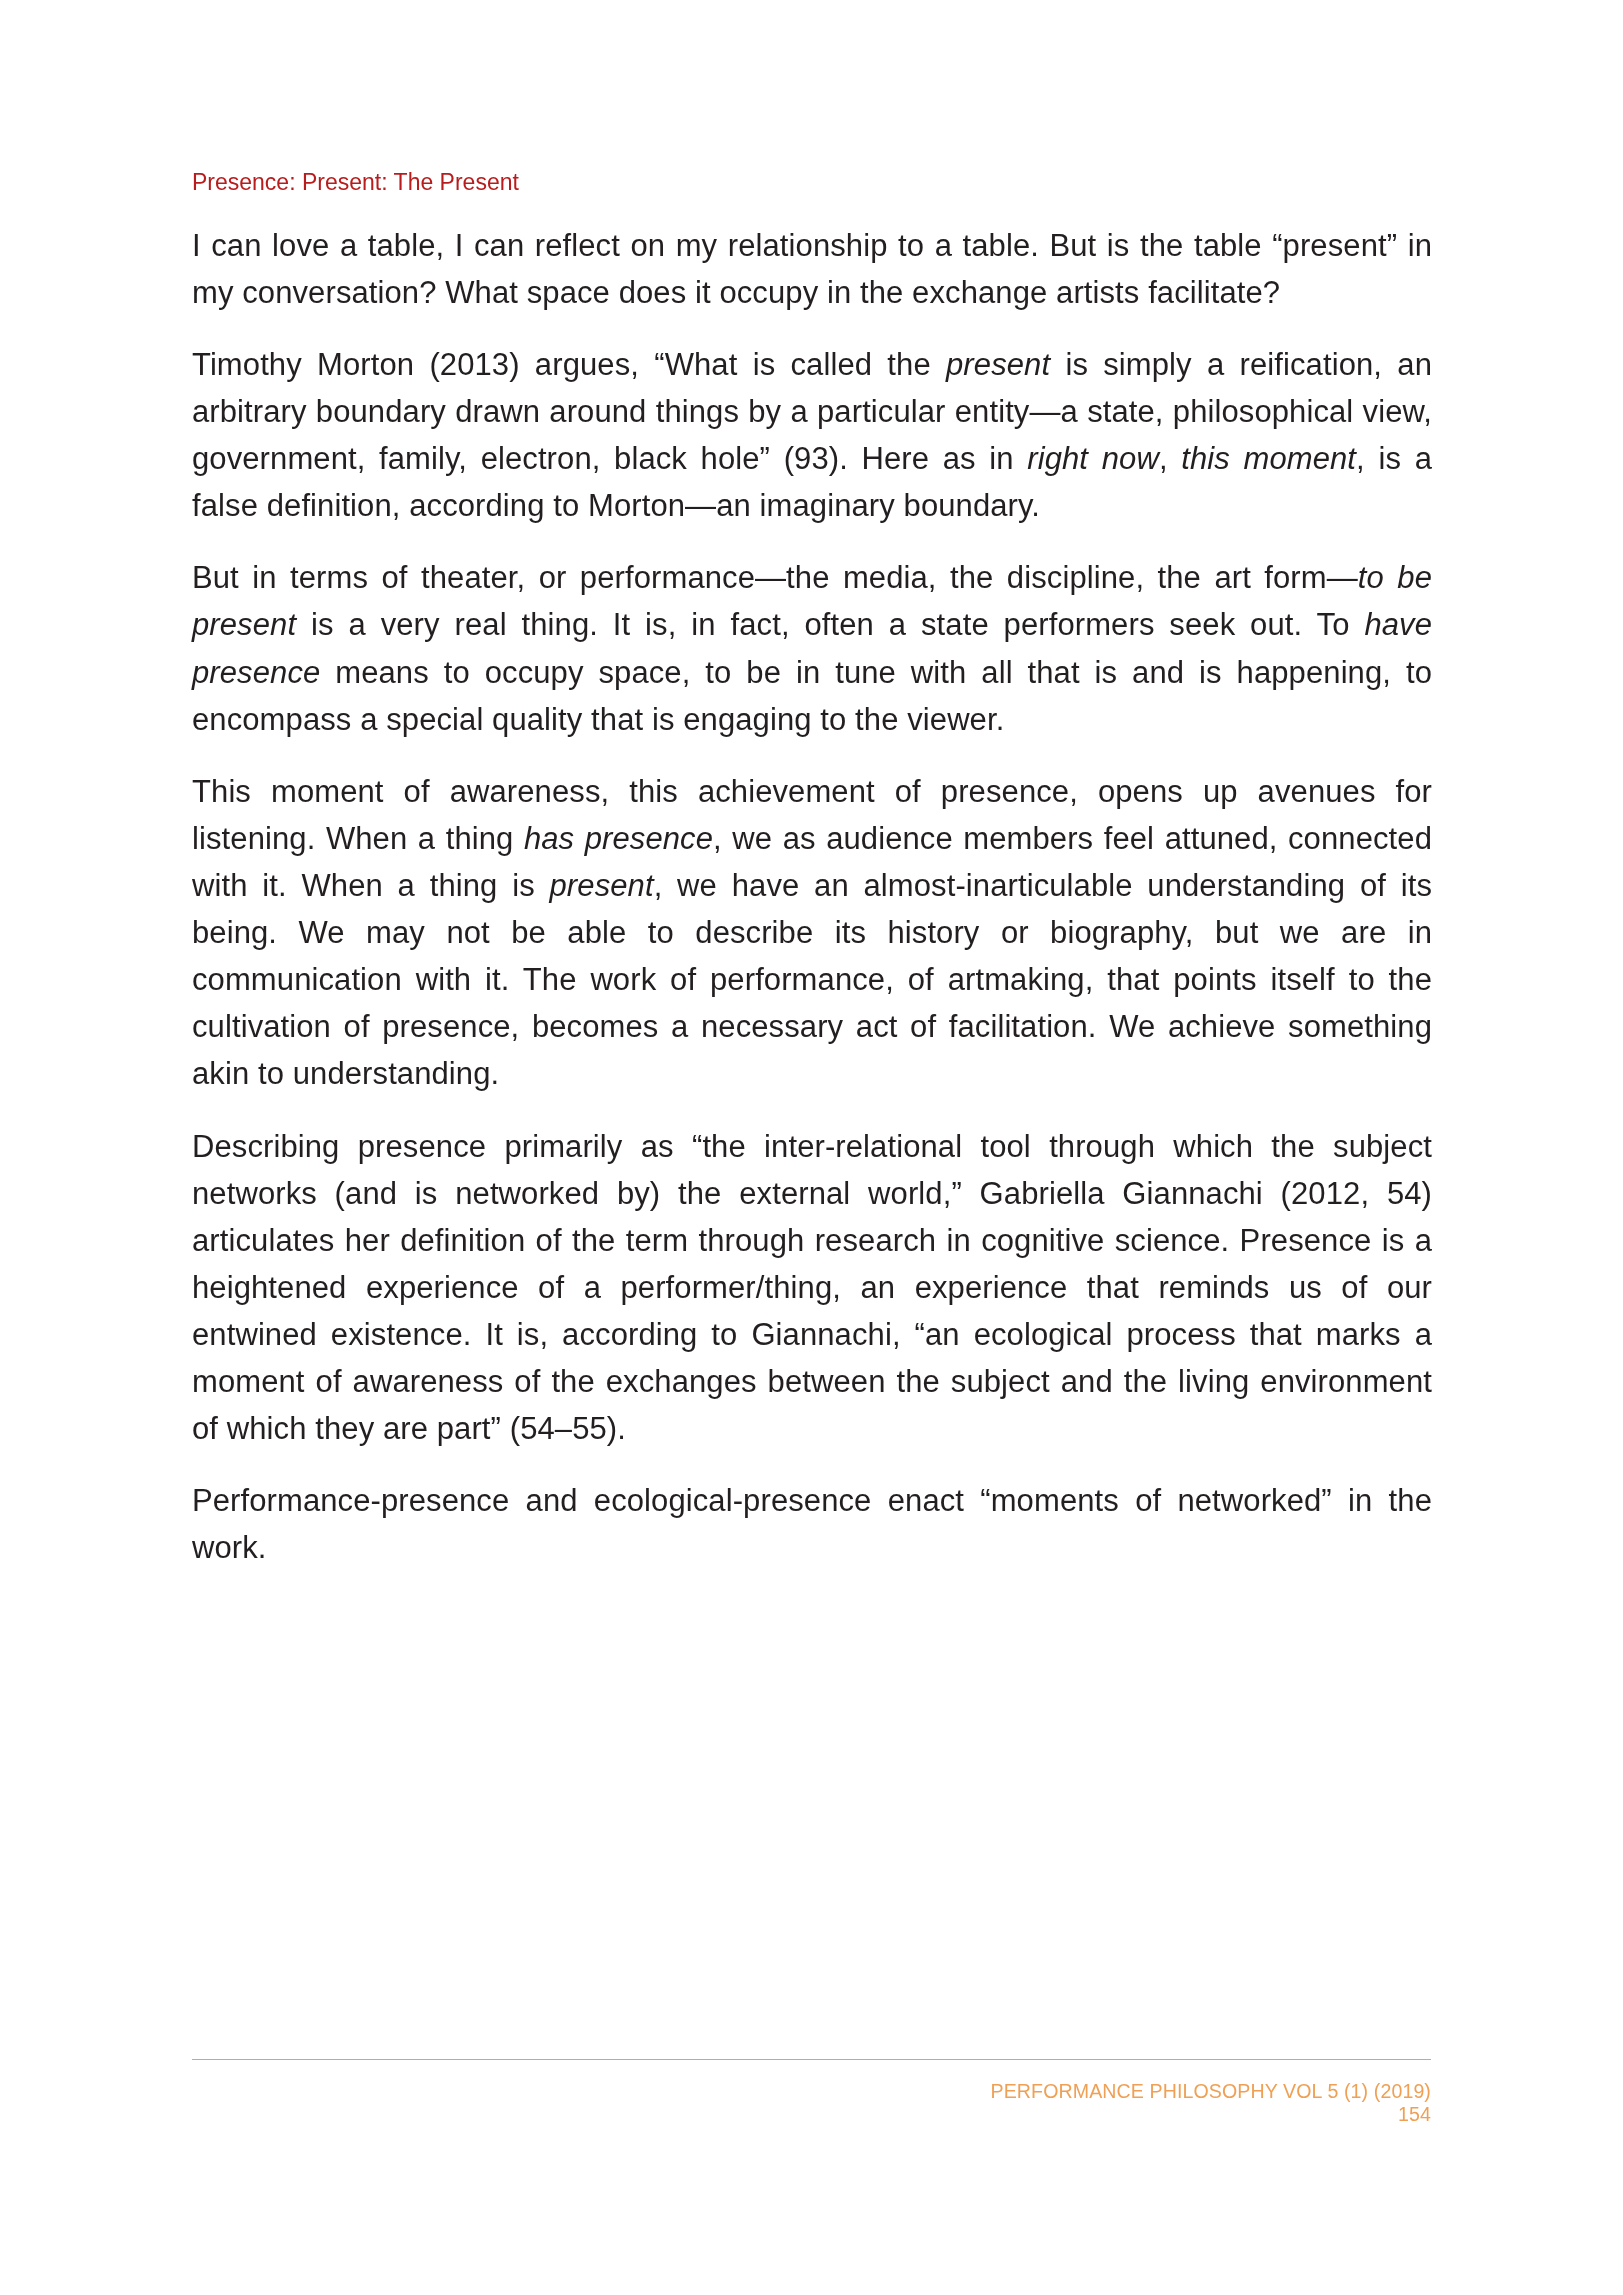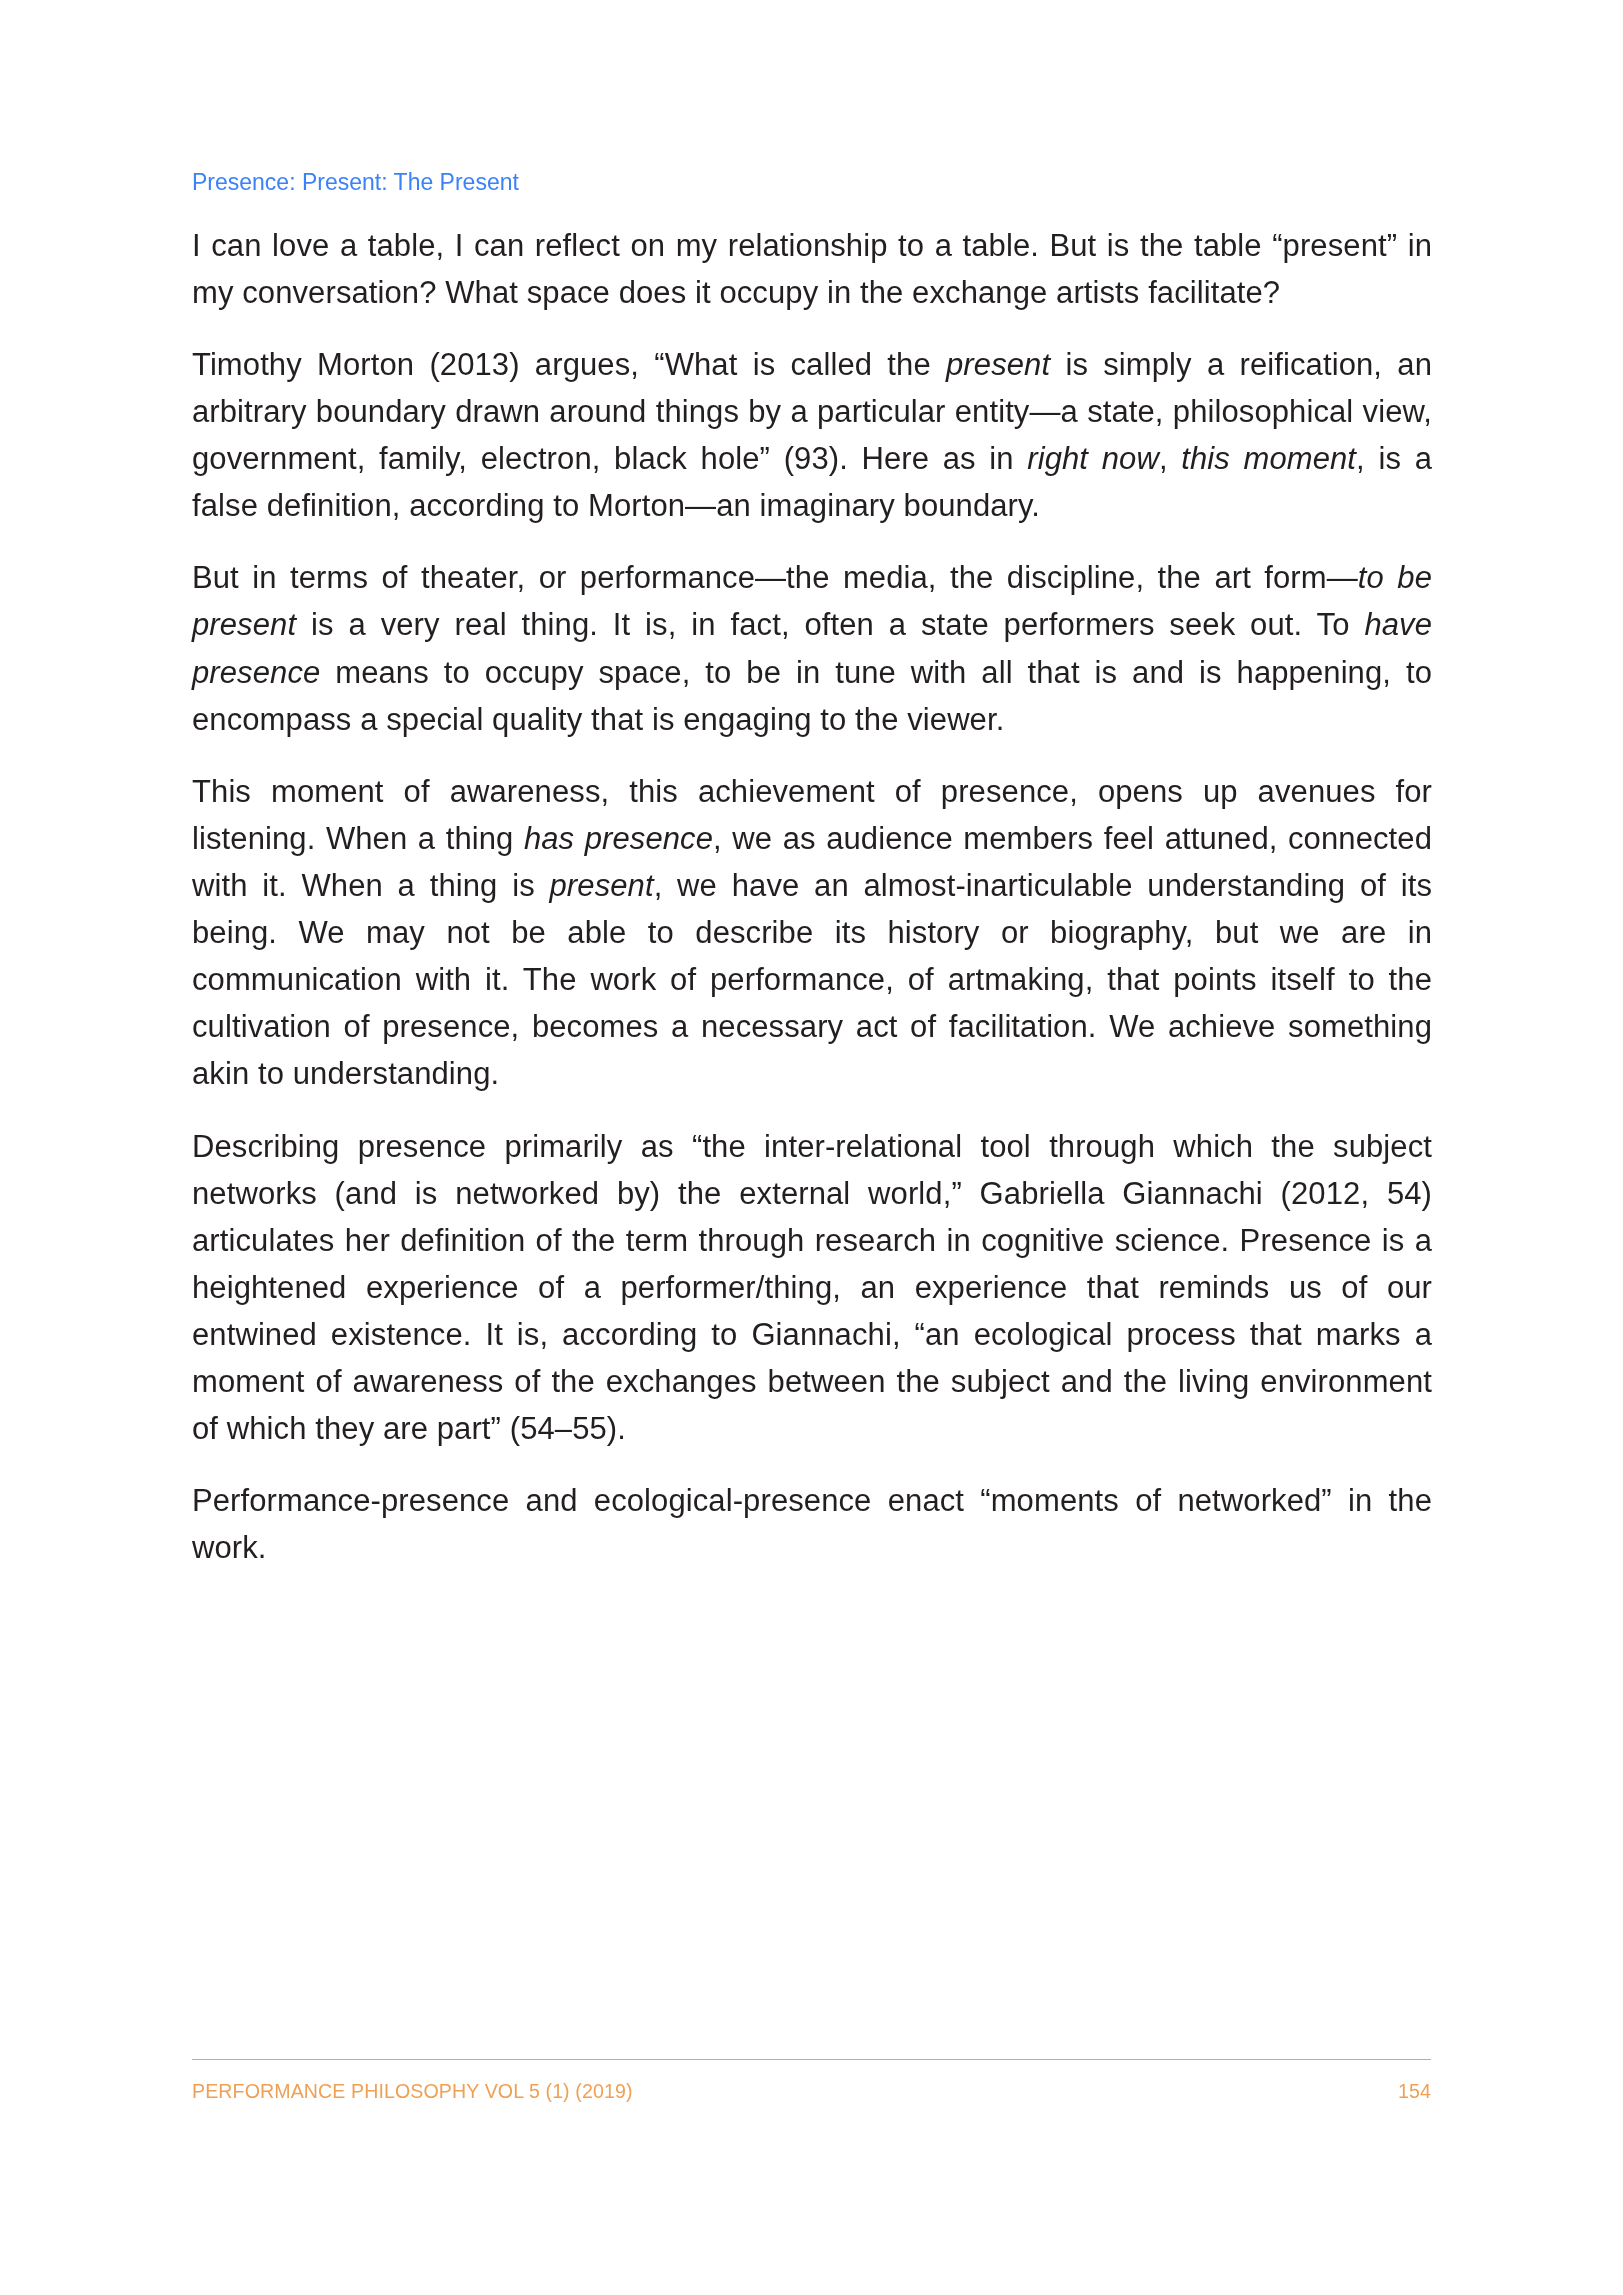--- a/index.html
+++ b/index.html
@@ -19,21 +19,21 @@
     box-sizing: border-box;
     overflow: hidden;
   }
   .content {
     position: absolute;
     left: 192px;
     top: 167px;
     width: 1240px;
   }
   .section-heading {
-    color: #3b82f6;
+    color: #b91c1c;
     font-size: 23px;
     line-height: 1.35;
     margin: 0 0 23.6px 0;
     font-weight: normal;
   }
   p.body-par {
     font-size: 31px;
     line-height: 1.52;
     margin: 0 0 25px 0;
     text-align: justify;
@@ -51,24 +51,25 @@
     height: 1.3px;
     background: #efa055;
   }
   .footer {
     position: absolute;
     left: 192px;
     right: 192px;
     top: 2080px;
     display: flex;
     justify-content: space-between;
-    align-items: flex-start;
+    align-items: flex-end;
     color: #efa055;
     font-size: 19.6px;
     letter-spacing: 0.1px;
+    flex-direction: column;
   }
   .footer-left {
     white-space: nowrap;
   }
   .footer-right {
     white-space: nowrap;
   }
 </style>
 </head>
 <body>

